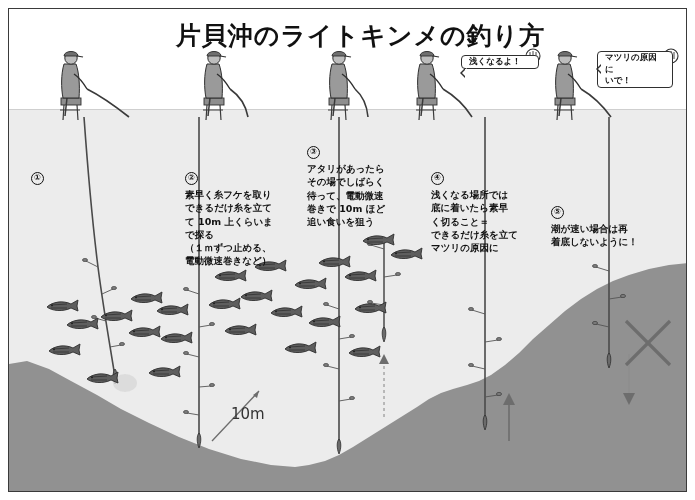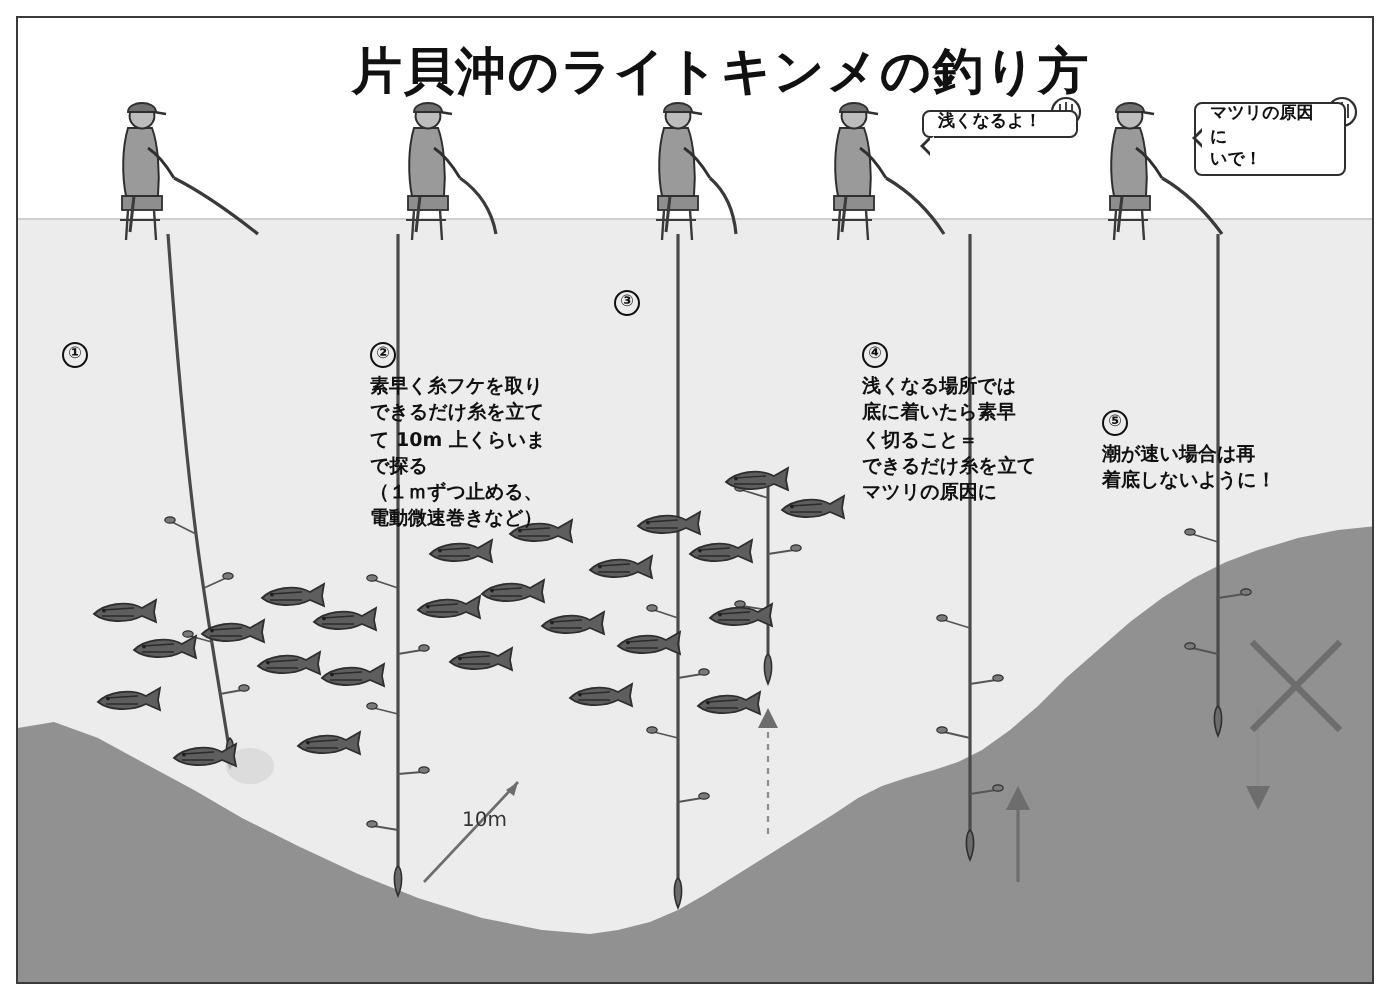--- a/index.html
+++ b/index.html
@@ -54,21 +54,21 @@
   }
   .bubble:before{
     content:"";position:absolute;left:-7px;top:12px;
     width:0;height:0;border:5px solid transparent;border-right-color:#2f2f2f;
   }
   .bubble:after{
     content:"";position:absolute;left:-5px;top:12px;
     width:0;height:0;border:5px solid transparent;border-right-color:#fff;
   }
   .depth-label{
-    position:absolute;font-size:10px;color:#333;font-weight:normal;
+    position:absolute;font-size:15px;color:#333;font-weight:normal;
     font-family:"DejaVu Sans","Liberation Sans",sans-serif;
   }
 </style>
 </head>
 <body>
 
 <div id="stage">
   <div id="frame">
 
     <div id="water"></div>
@@ -306,20 +306,25 @@
       <span class="blk-body">素早く糸フケを取り
 できるだけ糸を立て
 て 10m 上くらいま
 で探る
 （１ｍずつ止める、
 電動微速巻きなど）</span>
     </div>
 
     <div class="block" style="left:298px;top:122px;width:110px;">
       <span class="num">③</span>
+      <span class="blk-body">アタリがあったら
+その場でしばらく
+待って、電動微速
+巻きで 10m ほど
+追い食いを狙う</span>
     </div>
 
     <div class="block" style="left:422px;top:148px;width:96px;">
       <span class="num">④</span>
       <span class="blk-body">浅くなる場所では
 底に着いたら素早
 く切ること＝
 できるだけ糸を立て
 マツリの原因に</span>
     </div>

